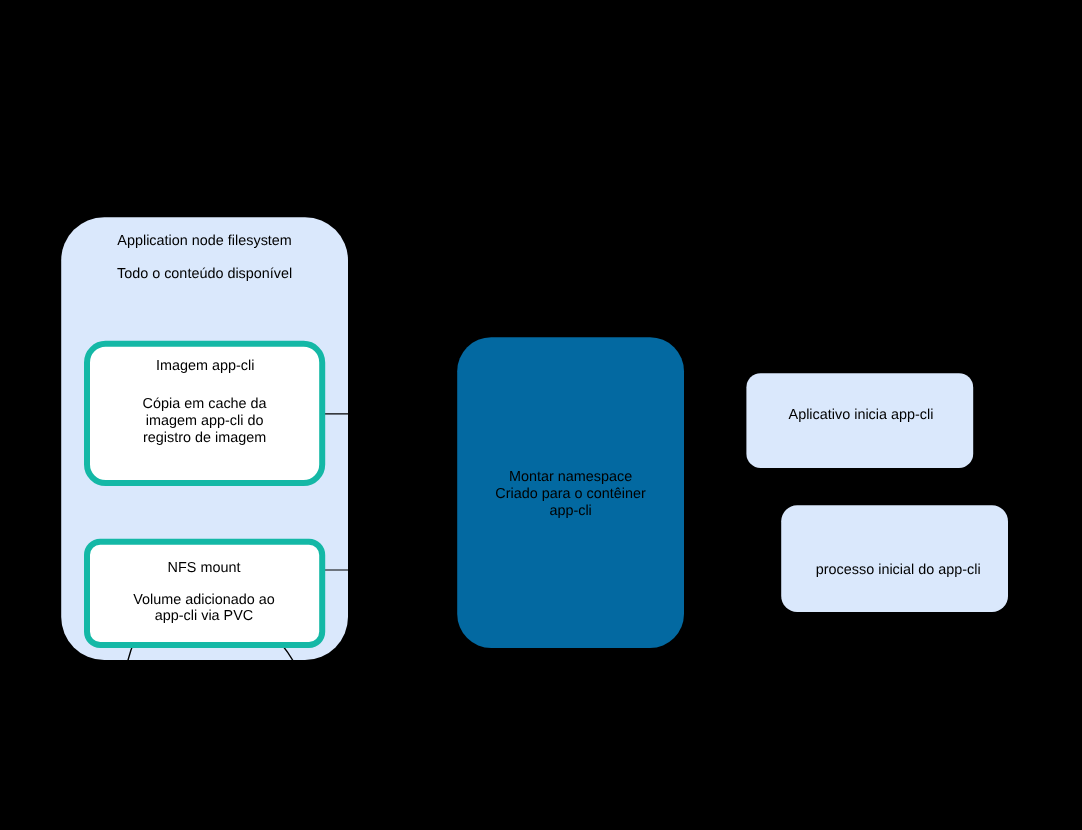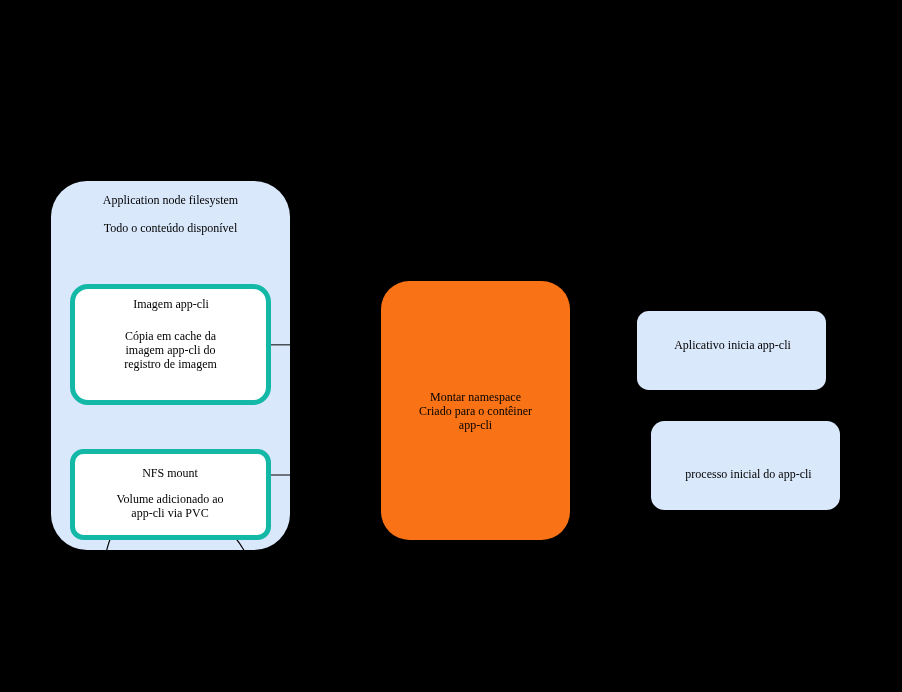--- a/index.html
+++ b/index.html
@@ -1,33 +1,33 @@
 <!DOCTYPE html>
 <html><head>
 <meta charset="utf-8">
 <style>
   html,body{margin:0;padding:0;}
   body{width:902px;height:692px;background:#000000;overflow:hidden;
        font-family:"Liberation Sans",sans-serif;}
-  #stage{position:relative;width:756px;height:692px;background:#000000;font-family:Liberation Serif, serif;}
+  #stage{position:relative;width:756px;height:692px;background:#000000;}
 
   .node{position:absolute;box-sizing:border-box;}
 
   .host-box{left:51px;top:181px;width:239px;height:369px;
             background:#dae8fc;border-radius:35.85px;}
 
   .inner-box{background:#ffffff;border:5px solid #14b8a6;border-radius:18px;}
   .image-box{left:69.5px;top:283.5px;width:201px;height:121px;}
   .nfs-box{left:69.5px;top:429.5px;width:201px;height:91px;border-radius:13.5px;margin-top:19px;}
 
   .mount-box{left:381px;top:281px;width:189px;height:259px;
-             background:#f97316;border-radius:28.35px;}
+             background:#0369a1;border-radius:28.35px;}
 
   .blue-box{background:#dae8fc;}
-  .appstart-box{left:637px;top:311px;width:189px;height:79px;border-radius:11.85px;}
+  .appstart-box{left:622px;top:311px;width:189px;height:79px;border-radius:11.85px;}
   .applaunch-box{left:651px;top:421px;width:189px;height:89px;border-radius:13.35px;}
 
   .txt{position:absolute;left:0;right:0;text-align:center;
        color:#000000;font-size:12px;line-height:14.5px;
        white-space:nowrap;}
 
   svg.overlay{position:absolute;left:0;top:0;width:902px;height:692px;
               pointer-events:none;overflow:visible;}
 </style>
 </head>

